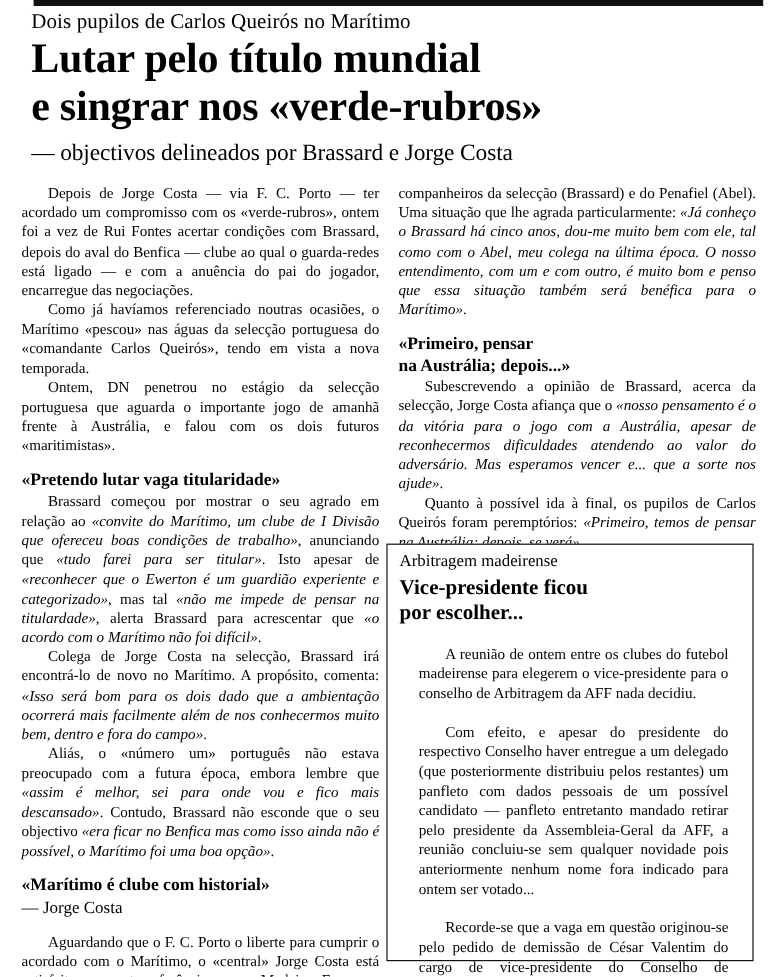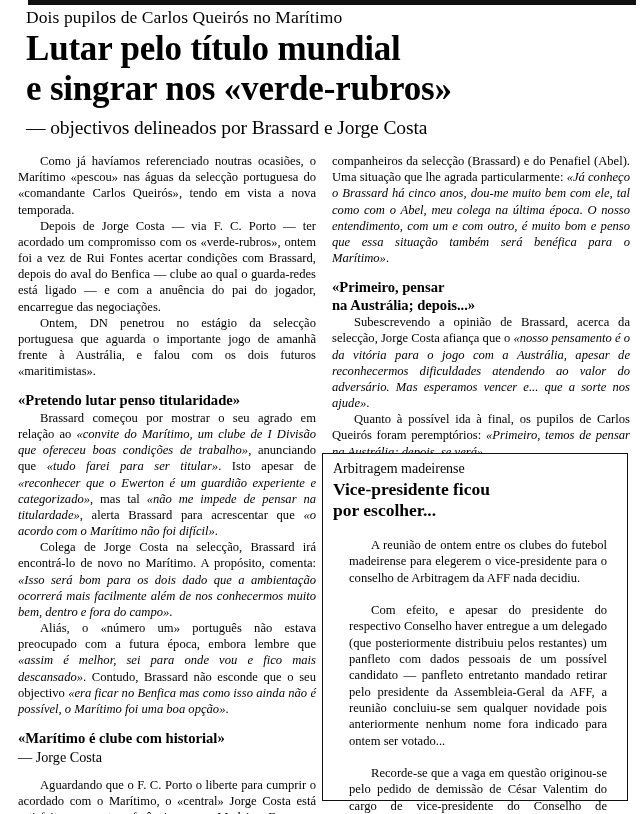--- a/index.html
+++ b/index.html
@@ -155,25 +155,25 @@
     <h1 class="headline">
       <span>Lutar pelo título mundial</span>
       <span class="l2">e singrar nos «verde-rubros»</span>
     </h1>
     <div class="subhead-deck">— objectivos delineados por Brassard e Jorge Costa</div>
   </div>
 
   <div class="columns">
 
     <div class="col col-left">
+      <p class="body">Depois de Jorge Costa — via F. C. Porto — ter acordado um compromisso com os «verde-rubros», ontem foi a vez de Rui Fontes acertar condições com Brassard, depois do aval do Benfica — clube ao qual o guarda-redes está ligado — e com a anuência do pai do jogador, encarregue das negociações.</p>
       <p class="body">Como já havíamos referenciado noutras ocasiões, o Marítimo «pescou» nas águas da selecção portuguesa do «comandante Carlos Queirós», tendo em vista a nova temporada.</p>
-      <p class="body">Depois de Jorge Costa — via F. C. Porto — ter acordado um compromisso com os «verde-rubros», ontem foi a vez de Rui Fontes acertar condições com Brassard, depois do aval do Benfica — clube ao qual o guarda-redes está ligado — e com a anuência do pai do jogador, encarregue das negociações.</p>
       <p class="body">Ontem, DN penetrou no estágio da selecção portuguesa que aguarda o importante jogo de amanhã frente à Austrália, e falou com os dois futuros «maritimistas».</p>
 
-      <div class="sec-head">«Pretendo lutar penso titularidade»</div>
+      <div class="sec-head">«Pretendo lutar vaga titularidade»</div>
 
       <p class="body"><span>Brassard começou por mostrar o seu agrado em relação ao </span><i>«convite do Marítimo, um clube de I Divisão que ofereceu boas condições de trabalho»</i><span>, anunciando que </span><i>«tudo farei para ser titular»</i><span>. Isto apesar de </span><i>«reconhecer que o Ewerton é um guardião experiente e categorizado»</i><span>, mas tal </span><i>«não me impede de pensar na titulardade»</i><span>, alerta Brassard para acrescentar que </span><i>«o acordo com o Marítimo não foi difícil»</i><span>.</span></p>
 
       <p class="body"><span>Colega de Jorge Costa na selecção, Brassard irá encontrá-lo de novo no Marítimo. A propósito, comenta: </span><i>«Isso será bom para os dois dado que a ambientação ocorrerá mais facilmente além de nos conhecermos muito bem, dentro e fora do campo»</i><span>.</span></p>
 
       <p class="body"><span>Aliás, o «número um» português não estava preocupado com a futura época, embora lembre que </span><i>«assim é melhor, sei para onde vou e fico mais descansado»</i><span>. Contudo, Brassard não esconde que o seu objectivo </span><i>«era ficar no Benfica mas como isso ainda não é possível, o Marítimo foi uma boa opção»</i><span>.</span></p>
 
       <div class="sec-head">«Marítimo é clube com historial»</div>
       <div class="sec-attr">— Jorge Costa</div>
 

